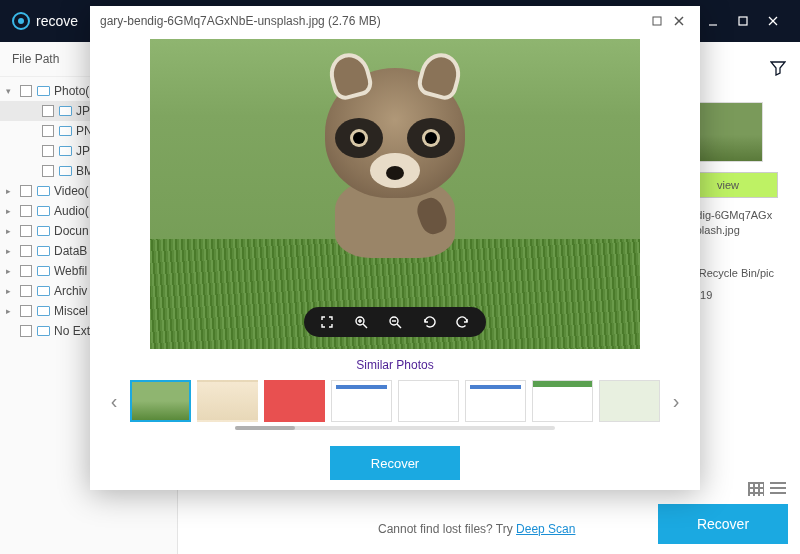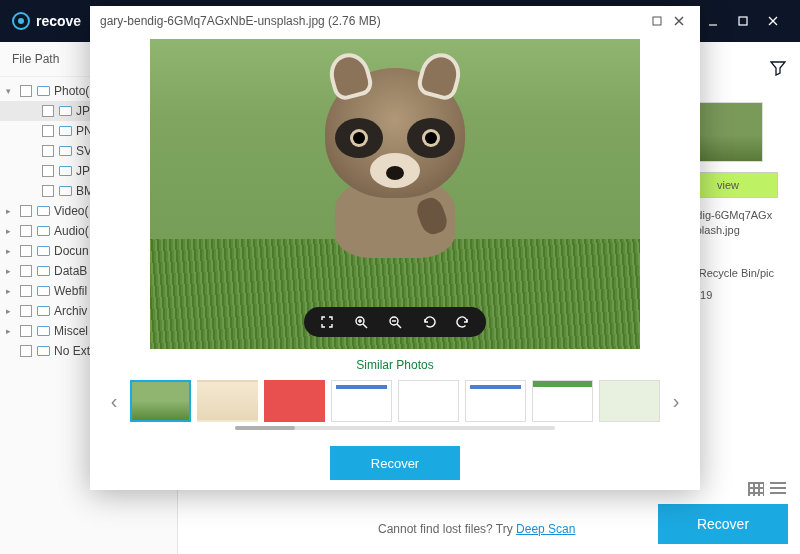--- a/index.html
+++ b/index.html
@@ -2,21 +2,21 @@
 <html><head>
 <meta charset="utf-8">
 <style>
 * { margin: 0; padding: 0; box-sizing: border-box; font-family: -apple-system, BlinkMacSystemFont, "Segoe UI", Arial, sans-serif; }
 body { width: 800px; height: 554px; background: #fff; overflow: hidden; position: relative; }
 
 .titlebar { height: 42px; background: #0d1628; display: flex; align-items: center; padding: 0 12px; color: #fff; }
 .logo { display: flex; align-items: center; gap: 6px; }
 .logo-icon { width: 18px; height: 18px; border-radius: 50%; border: 2px solid #3ab8e8; display: inline-block; position: relative; }
 .logo-icon::after { content: ''; position: absolute; width: 6px; height: 6px; background: #3ab8e8; border-radius: 50%; top: 4px; left: 4px; }
-.logo-text { font-size: 14px; font-weight: 700; text-align: center; }
+.logo-text { font-size: 14px; font-weight: 400; text-align: center; }
 .titlebar-spacer { flex: 1; }
 .winbtn { width: 30px; height: 30px; display: flex; align-items: center; justify-content: center; cursor: pointer; color: #fff; }
 .winbtn svg { stroke: #fff; stroke-width: 1.2; fill: none; }
 
 .content { display: flex; height: calc(100% - 42px); }
 
 .sidebar { width: 178px; border-right: 1px solid #e4e4e4; display: flex; flex-direction: column; background: #fafafa; }
 .sidebar-header { padding: 10px 12px; font-size: 12px; color: #555; border-bottom: 1px solid #eee; }
 .tree { flex: 1; overflow: auto; padding: 4px 0; }
 .tree-item { display: flex; align-items: center; padding: 3px 6px; font-size: 12px; color: #444; cursor: pointer; gap: 4px; }
@@ -60,21 +60,21 @@
 .raccoon .nose { position: absolute; width: 18px; height: 14px; background: #1a1510; border-radius: 50%; top: 98px; left: 61px; }
 .raccoon .snout { position: absolute; width: 50px; height: 35px; background: #e8dcc8; border-radius: 50%; top: 85px; left: 45px; }
 .raccoon .body { width: 120px; height: 80px; background: #9a8568; border-radius: 40% 40% 30% 30%; margin: -20px auto 0; }
 .raccoon .paw { width: 26px; height: 36px; background: #6a5540; border-radius: 40%; position: absolute; top: 130px; right: 20px; transform: rotate(-20deg); }
 .grass { position: absolute; bottom: 0; left: 0; right: 0; height: 110px; background: repeating-linear-gradient(85deg, #5a8a3a 0 2px, #6a9a4a 2px 4px, #4a7a2a 4px 6px); }
 
 .img-toolbar { position: absolute; bottom: 12px; left: 50%; transform: translateX(-50%); background: #1a1a1a; border-radius: 18px; padding: 6px 14px; display: flex; gap: 16px; align-items: center; }
 .img-toolbar .tbtn { width: 18px; height: 18px; cursor: pointer; display: flex; align-items: center; justify-content: center; color: #fff; }
 
 .similar-section { padding: 6px 0 10px; }
-.similar-title { text-align: center; font-size: 12px; color: #15803d; margin-bottom: 8px; }
+.similar-title { text-align: center; font-size: 12px; color: #4c1d95; margin-bottom: 8px; }
 .similar-strip { display: flex; align-items: center; gap: 6px; padding: 0 14px; }
 .arrow { width: 20px; height: 30px; display: flex; align-items: center; justify-content: center; cursor: pointer; color: #888; font-size: 20px; }
 .thumbs { display: flex; gap: 6px; flex: 1; justify-content: center; overflow: hidden; }
 .thumb-item { width: 64px; height: 42px; border: 2px solid transparent; cursor: pointer; background: #eee; position: relative; overflow: hidden; }
 .thumb-item.active { border-color: #1ba9e1; }
 .thumb-item.raccoon-thumb { background: linear-gradient(#8fb570 50%, #5a8a3a); }
 .thumb-item.photo1 { background: linear-gradient(#f5e8d0, #e8d8b8); }
 .thumb-item.photo2 { background: #e85050; }
 .thumb-item.doc { background: #fff; border: 1px solid #ddd; }
 .thumb-item.doc::before { content: ''; position: absolute; top: 4px; left: 4px; right: 4px; height: 4px; background: #4a80d0; }
@@ -134,28 +134,20 @@
           </span>
           <span>JPG</span>
         </div>
         <div class="tree-item indent">
           <span class="tree-caret"></span>
           <span class="tree-check"></span>
           <span class="tree-icon">
             <span class="folder-icon"></span>
           </span>
           <span>PN</span>
-        </div>
-        <div class="tree-item indent">
-          <span class="tree-caret"></span>
-          <span class="tree-check"></span>
-          <span class="tree-icon">
-            <span class="folder-icon"></span>
-          </span>
-          <span>SV</span>
         </div>
         <div class="tree-item indent">
           <span class="tree-caret"></span>
           <span class="tree-check"></span>
           <span class="tree-icon">
             <span class="folder-icon"></span>
           </span>
           <span>JPE</span>
         </div>
         <div class="tree-item indent">

